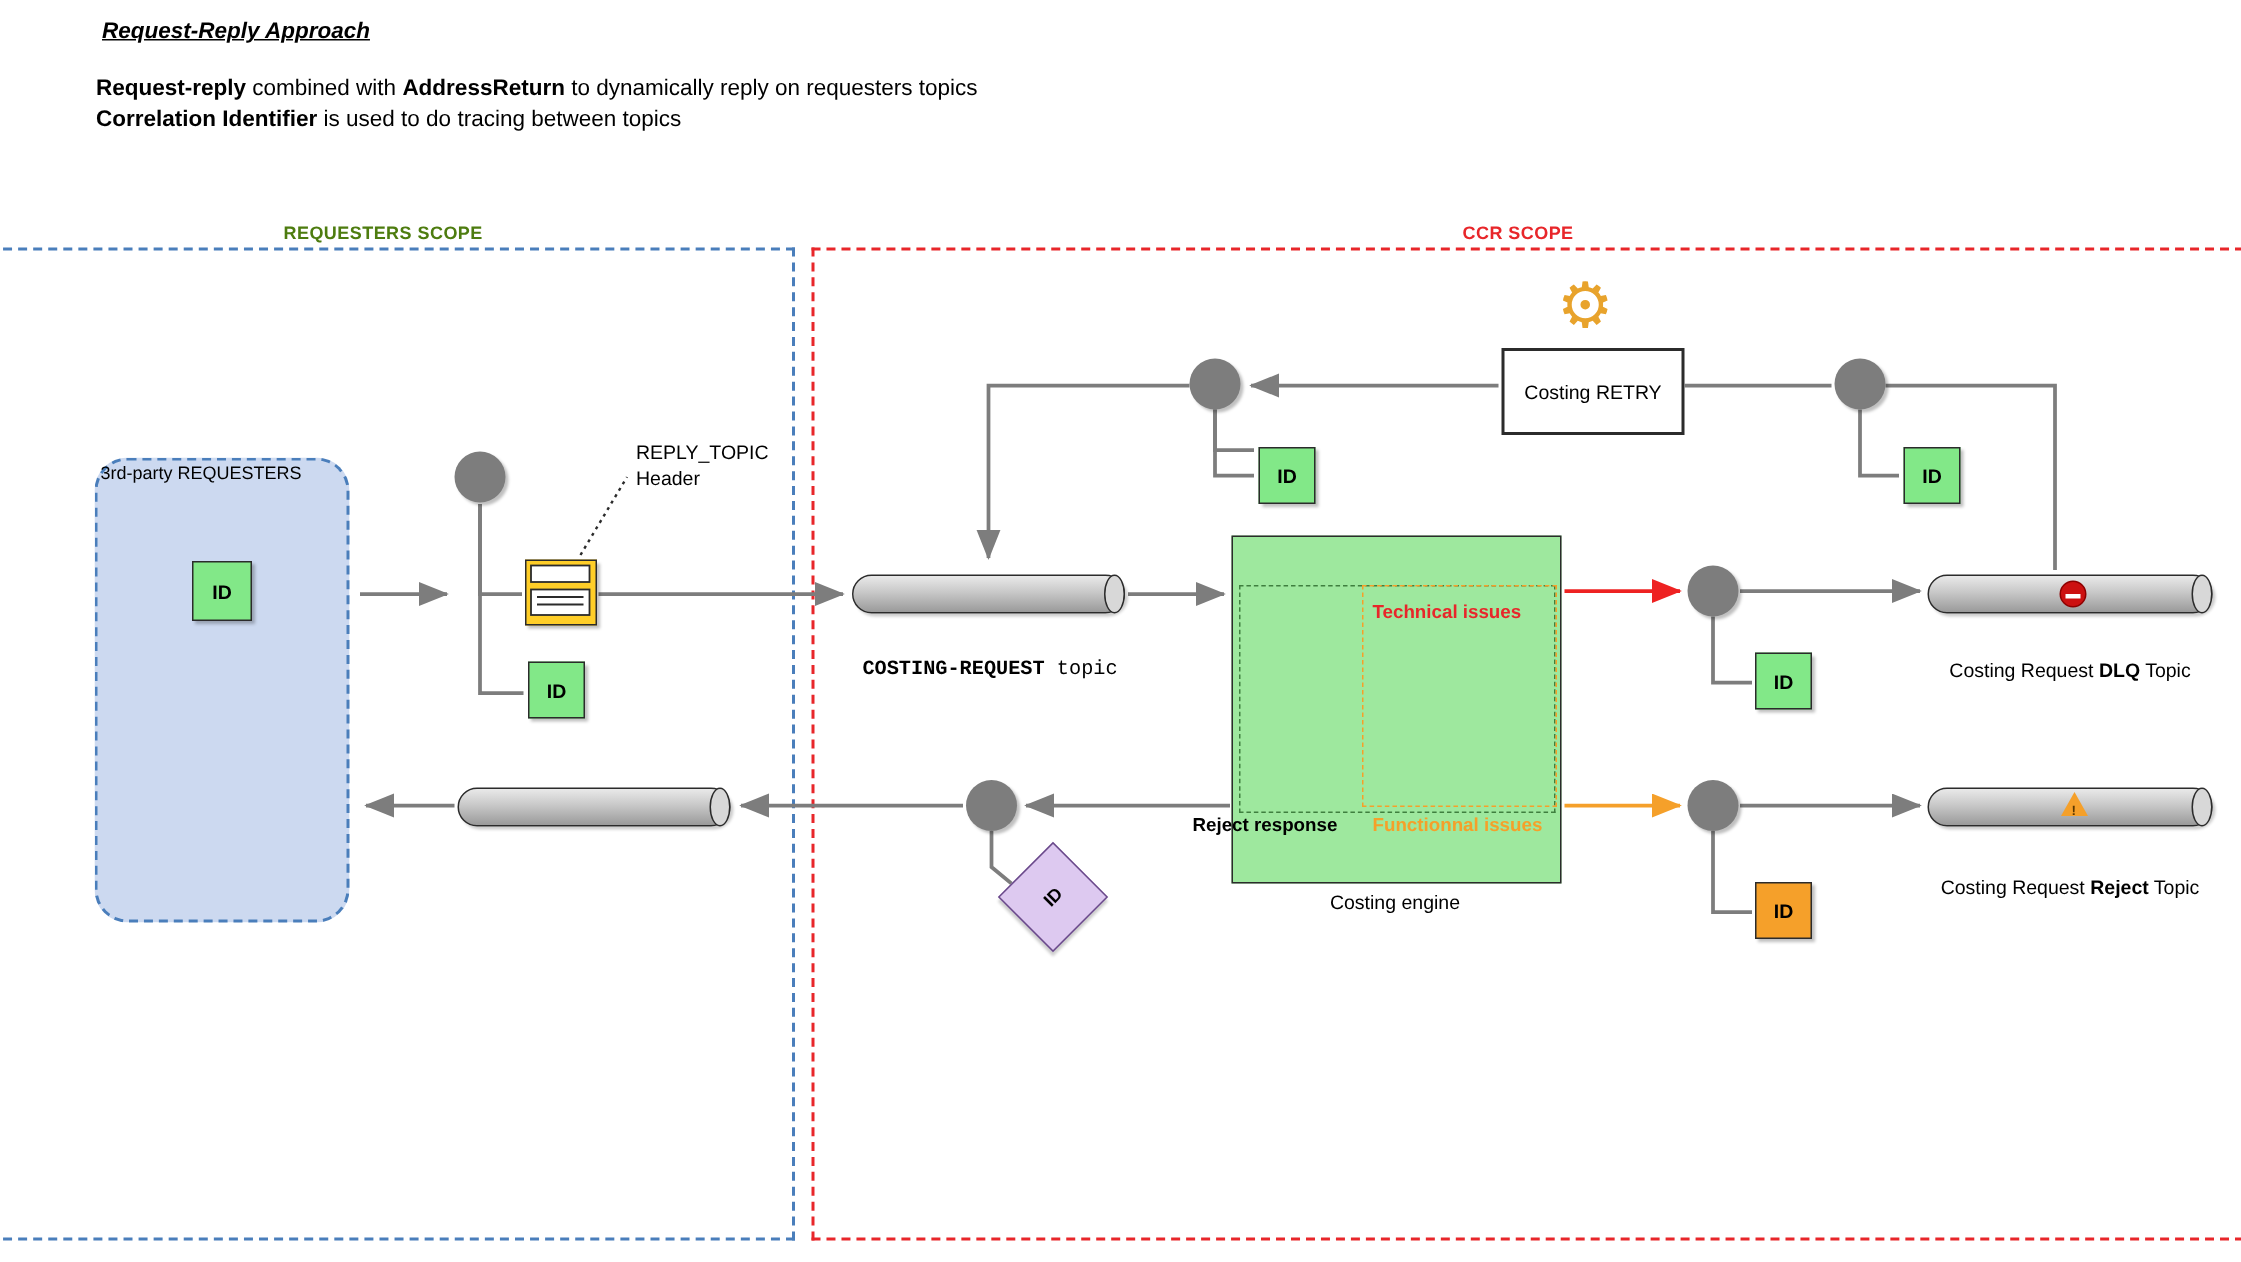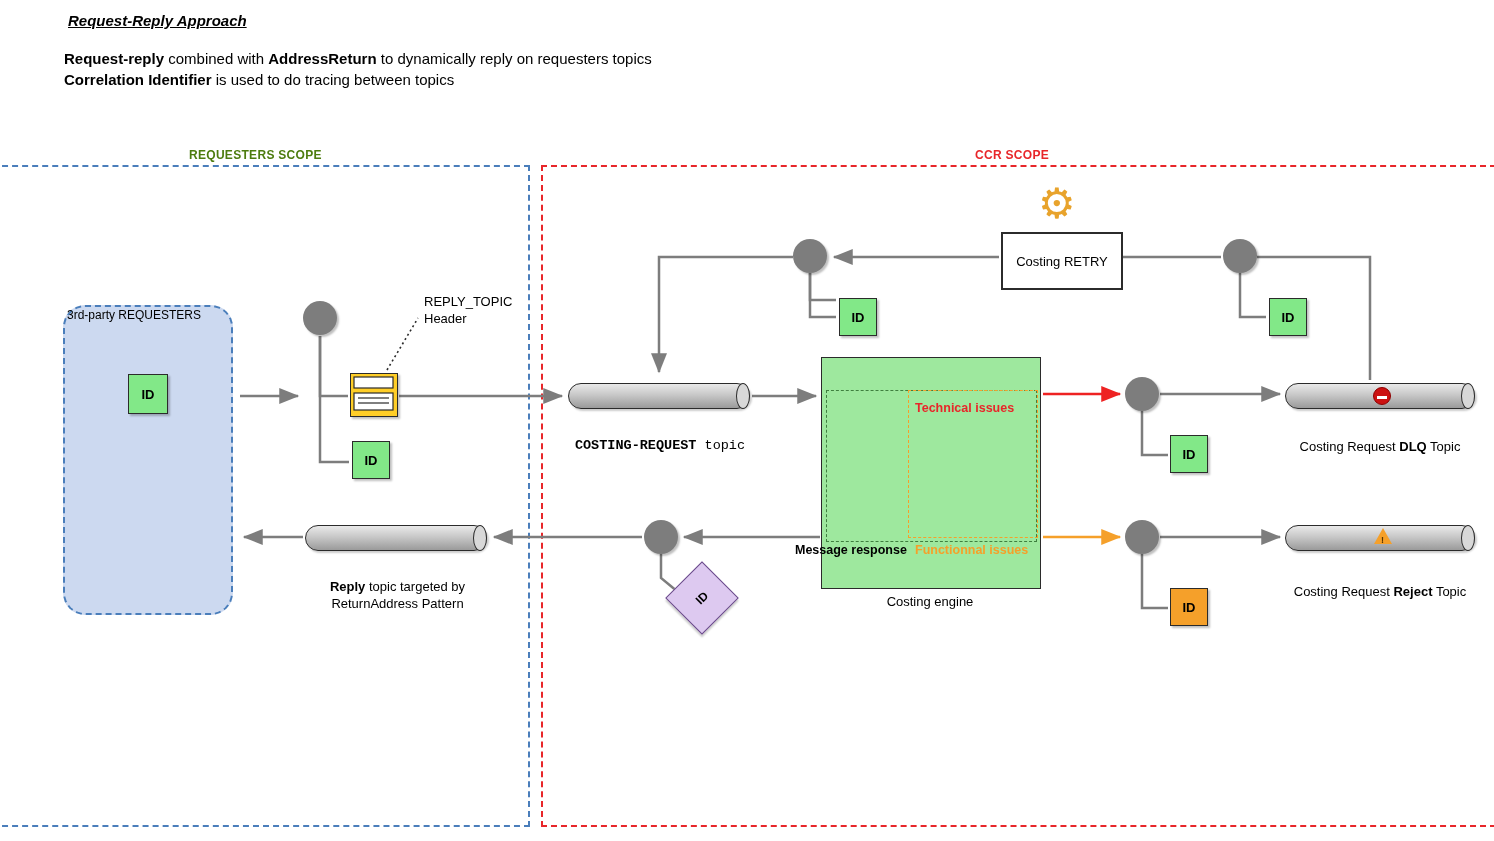--- a/index.html
+++ b/index.html
@@ -369,31 +369,27 @@
   <div class="abs topic" id="topic-costing-request">
     <div class="topic-cap"></div>
   </div>
   <div class="abs topic-label" id="label-costing-request">
     <span class="mono">COSTING-REQUEST</span><span class="mono" style="font-weight:normal"> topic</span>
   </div>
 
   <div class="abs topic" id="topic-reply">
     <div class="topic-cap"></div>
   </div>
-  <div class="abs topic-label" id="label-reply">
-    <span class="b">Reply</span><span> topic targeted by</span><br>
-    <span>ReturnAddress Pattern</span>
-  </div>
 
   <div class="abs" id="costing-engine-box"></div>
   <div class="abs" id="costing-response-dashed"></div>
   <div class="abs" id="technical-dashed"></div>
   <div class="abs" id="technical-issues-label">Technical issues</div>
   <div class="abs" id="functional-issues-label">Functionnal issues</div>
-  <div class="abs" id="costing-response-label">Message response</div>
+  <div class="abs" id="costing-response-label">Reject response</div>
   <div class="abs" id="costing-engine-label">Costing engine</div>
 
   <div class="abs" id="gears-icon">⚙</div>
   <div class="abs" id="costing-retry-box">Costing RETRY</div>
 
   <div class="abs circle" id="circle-retry-left"></div>
   <div class="abs circle" id="circle-retry-right"></div>
   <div class="abs circle" id="circle-dlq"></div>
   <div class="abs circle" id="circle-reject"></div>
   <div class="abs circle" id="circle-reply"></div>

